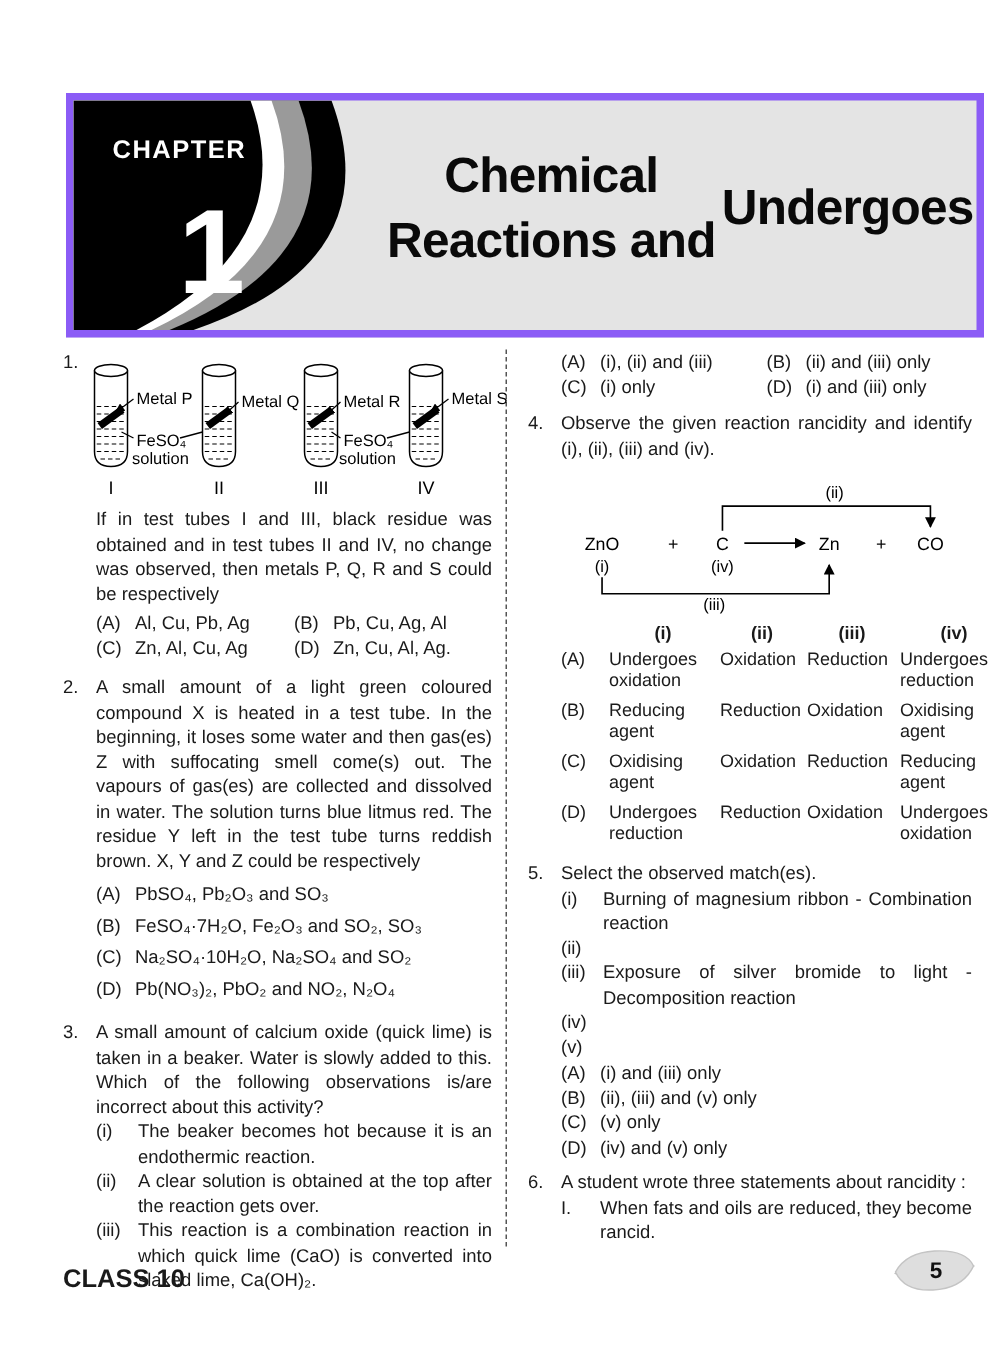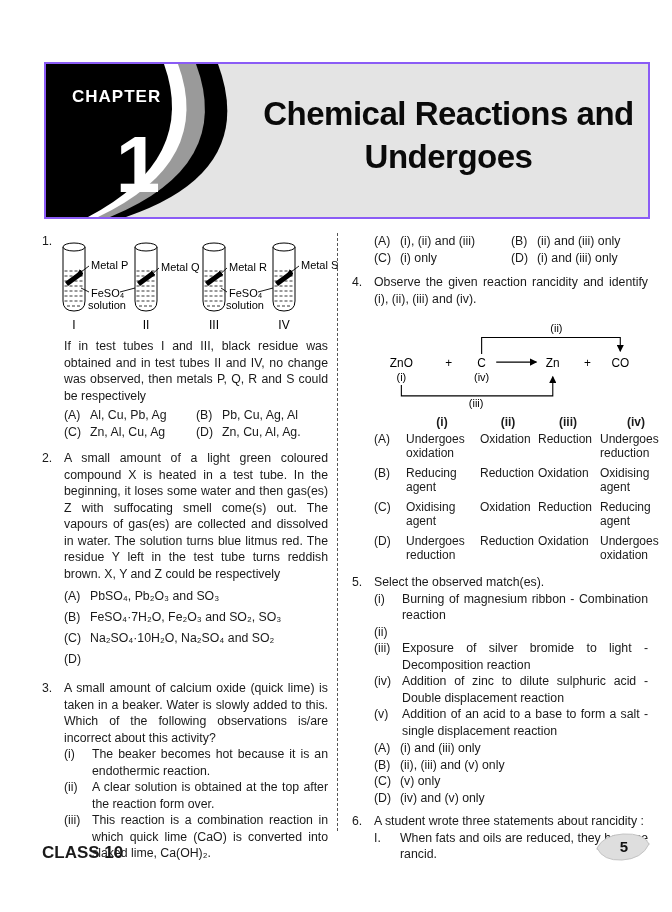--- a/index.html
+++ b/index.html
@@ -3,26 +3,26 @@
 <meta charset="utf-8">
 <style>
   html,body { margin:0; padding:0; background:#ffffff; }
   .page {
     position:relative; width:672px; height:912px; background:#ffffff;
     font-family:"Liberation Sans", sans-serif; color:#1a1a1a; overflow:hidden;
   }
   
   .header-box {
     position:absolute; left:44px; top:62px; width:602px; height:153px;
-    background:#e4e4e4; border:2px solid #8b5cf6;
+    background:#e4e4e4; border:5px solid #8b5cf6;
   }
   .badge { position:absolute; left:0; top:0; width:200px; height:153px; }
   .title-wrap {
     position:absolute; left:205px; top:0; width:395px; height:141px;
-    display:flex; flex-direction:column; justify-content:center; align-items:center;
+    display:flex; justify-content:center; align-items:center;
     text-align:center;
   }
   .title-line { font-size:33px; font-weight:700; color:#0a0a0a; line-height:43px; letter-spacing:-0.5px; }
   
   .col { position:absolute; top:233px; font-size:12.3px; line-height:16.5px; }
   .col-left  { left:42px;  width:286px; }
   .col-right { left:352px; width:296px; }
   .divider { position:absolute; left:337px; top:233px; height:598px; border-left:1px dashed #555; }
   .q { display:flex; margin-bottom:10px; }
   .qnum { width:22px; flex-shrink:0; }
@@ -209,36 +209,37 @@
           <div class="opt opt-tall">
               <span class="olab">(B)</span>
               <span>FeSO₄·7H₂O, Fe₂O₃ and SO₂, SO₃</span>
             </div>
           <div class="opt opt-tall">
               <span class="olab">(C)</span>
               <span>Na₂SO₄·10H₂O, Na₂SO₄ and SO₂</span>
             </div>
           <div class="opt opt-tall">
               <span class="olab">(D)</span>
+              <span>Pb(NO₃)₂, PbO₂ and NO₂, N₂O₄</span>
             </div>
         </div>
       </div>
     </div>
 
     <div class="q">
       <div class="qnum">3.</div>
       <div class="qbody">
         <p class="jt">A small amount of calcium oxide (quick lime) is taken in a beaker. Water is slowly added to this. Which of the following observations is/are incorrect about this activity?</p>
         <div class="sub">
             <span class="slab">(i)</span>
             <span class="stext">The beaker becomes hot because it is an endothermic reaction.</span>
           </div>
         <div class="sub">
             <span class="slab">(ii)</span>
-            <span class="stext">A clear solution is obtained at the top after the reaction form over.</span>
+            <span class="stext">A clear solution is obtained at the top after the reaction gets over.</span>
           </div>
         <div class="sub">
             <span class="slab">(iii)</span>
             <span class="stext">This reaction is a combination reaction in which quick lime (CaO) is converted into slaked lime, Ca(OH)₂.</span>
           </div>
       </div>
     </div>
   </div>
 
   <div class="col col-right">
@@ -343,25 +344,23 @@
           </div>
         <div class="sub">
             <span class="slab">(ii)</span>
           </div>
         <div class="sub">
             <span class="slab">(iii)</span>
             <span class="stext">Exposure of silver bromide to light - Decomposition reaction</span>
           </div>
         <div class="sub">
             <span class="slab">(iv)</span>
-            <span class="stext">Addition of zinc to dilute sulphuric acid - Double displacement reaction</span>
           </div>
         <div class="sub">
             <span class="slab">(v)</span>
-            <span class="stext">Addition of an acid to a base to form a salt - single displacement reaction</span>
           </div>
         <div class="optlist" style="margin-top:1px;">
           <div class="opt">
               <span class="olab">(A)</span>
               <span>(i) and (iii) only</span>
             </div>
           <div class="opt">
               <span class="olab">(B)</span>
               <span>(ii), (iii) and (v) only</span>
             </div>

